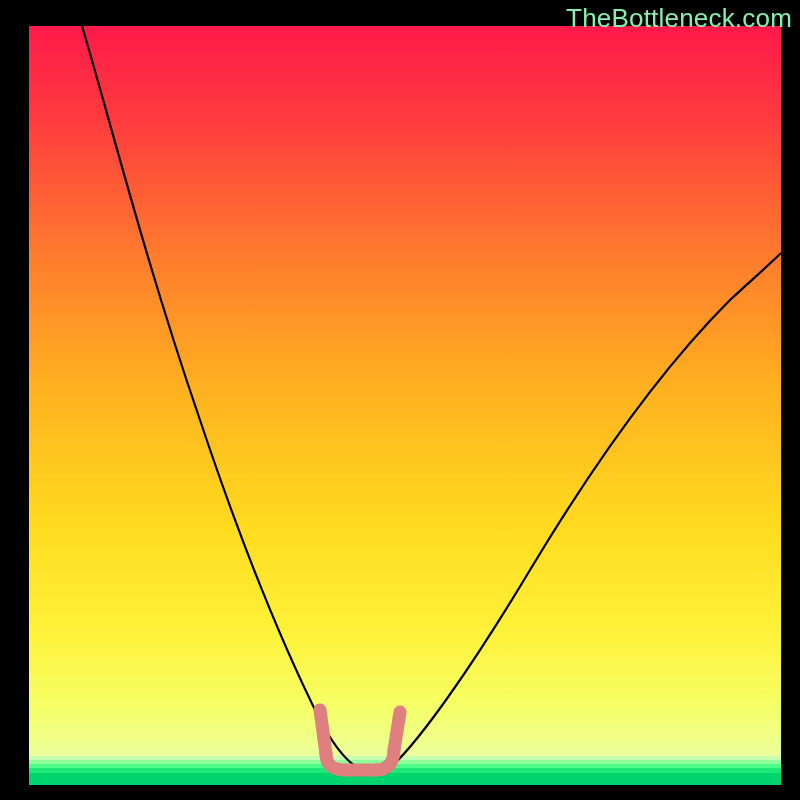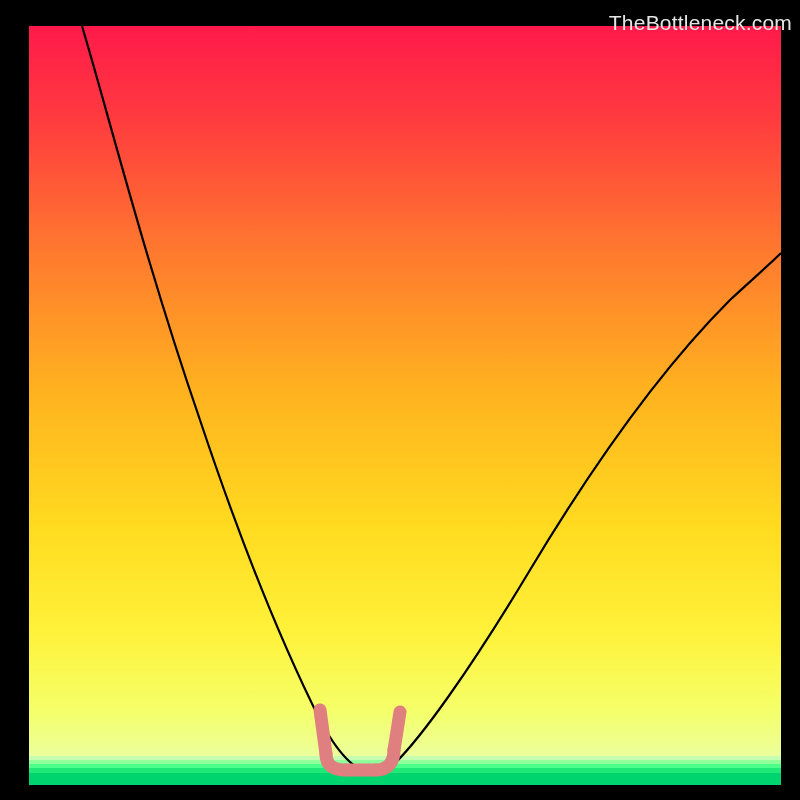--- a/index.html
+++ b/index.html
@@ -11,24 +11,24 @@
     background: #000;
     font-family: Arial, Helvetica, sans-serif;
   }
   .stage {
     position: relative;
     width: 800px;
     height: 800px;
   }
   .watermark {
     position: absolute;
-    top: 11px;
+    top: 3px;
     right: 8px;
-    color: #e5e5e5;
-    font-size: 21px;
+    color: #86efac;
+    font-size: 26px;
     letter-spacing: 0.2px;
     font-weight: 400;
   }
   svg {
     display: block;
   }
 </style>
 </head>
 <body>
 

